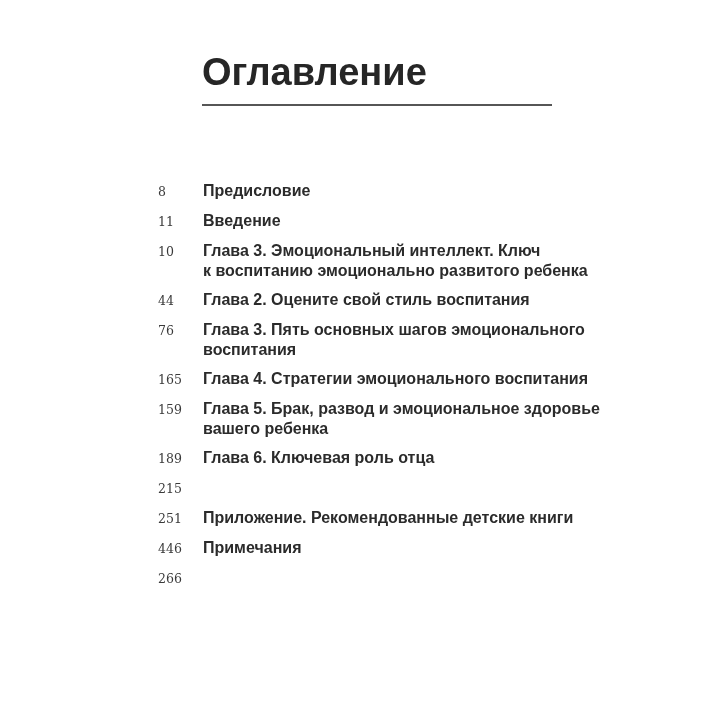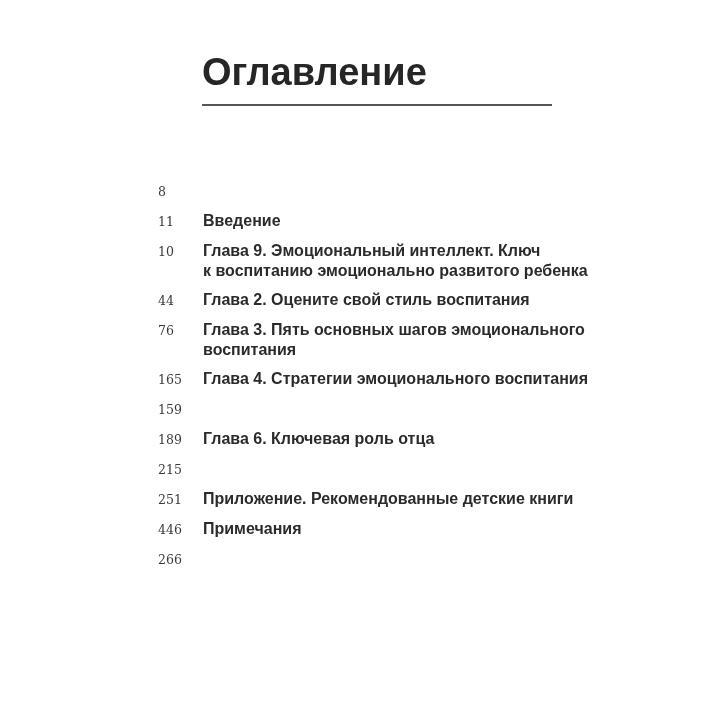--- a/index.html
+++ b/index.html
@@ -70,30 +70,31 @@
 </style>
 </head>
 <body>
 
 <div class="page">
   <h1 class="title">Оглавление</h1>
   <div class="rule"></div>
   <div class="toc" id="toc-list">
   <div class="row">
     <span class="num">8</span>
+    <span class="entry-title">Предисловие</span>
   </div>
 
   <div class="row">
     <span class="num">11</span>
     <span class="entry-title">Введение</span>
   </div>
 
   <div class="row">
     <span class="num">10</span>
-    <span class="entry-title">Глава 9. Эмоциональный интеллект. Ключ
+    <span class="entry-title">Глава 3. Эмоциональный интеллект. Ключ
 к воспитанию эмоционально развитого ребенка</span>
   </div>
 
   <div class="row">
     <span class="num">44</span>
     <span class="entry-title">Глава 2. Оцените свой стиль воспитания</span>
   </div>
 
   <div class="row">
     <span class="num">76</span>
@@ -101,20 +102,22 @@
 воспитания</span>
   </div>
 
   <div class="row">
     <span class="num">165</span>
     <span class="entry-title">Глава 4. Стратегии эмоционального воспитания</span>
   </div>
 
   <div class="row">
     <span class="num">159</span>
+    <span class="entry-title">Глава 5. Брак, развод и эмоциональное здоровье
+вашего ребенка</span>
   </div>
 
   <div class="row">
     <span class="num">189</span>
     <span class="entry-title">Глава 6. Ключевая роль отца</span>
   </div>
 
   <div class="row">
     <span class="num">215</span>
   </div>

